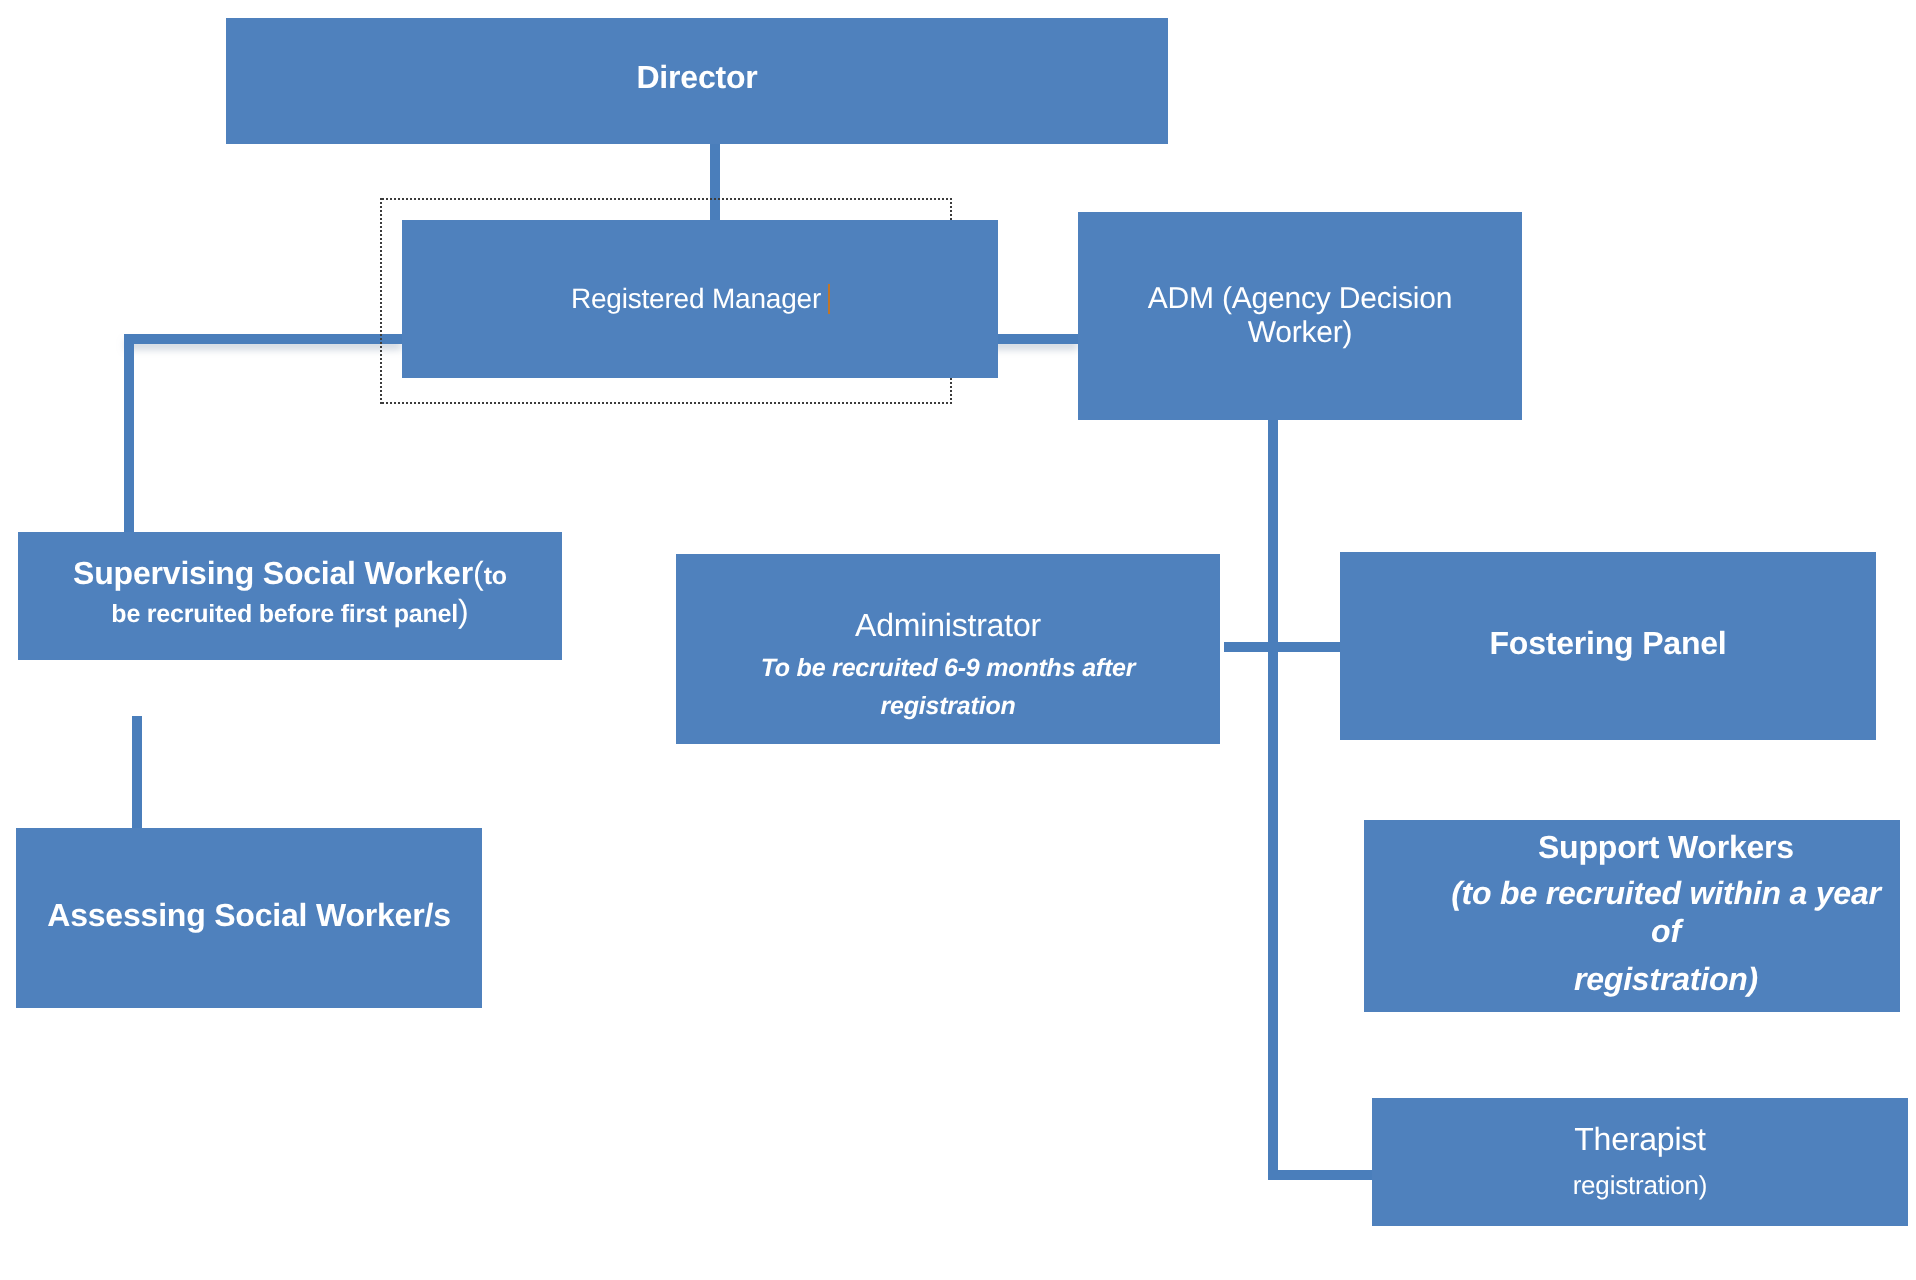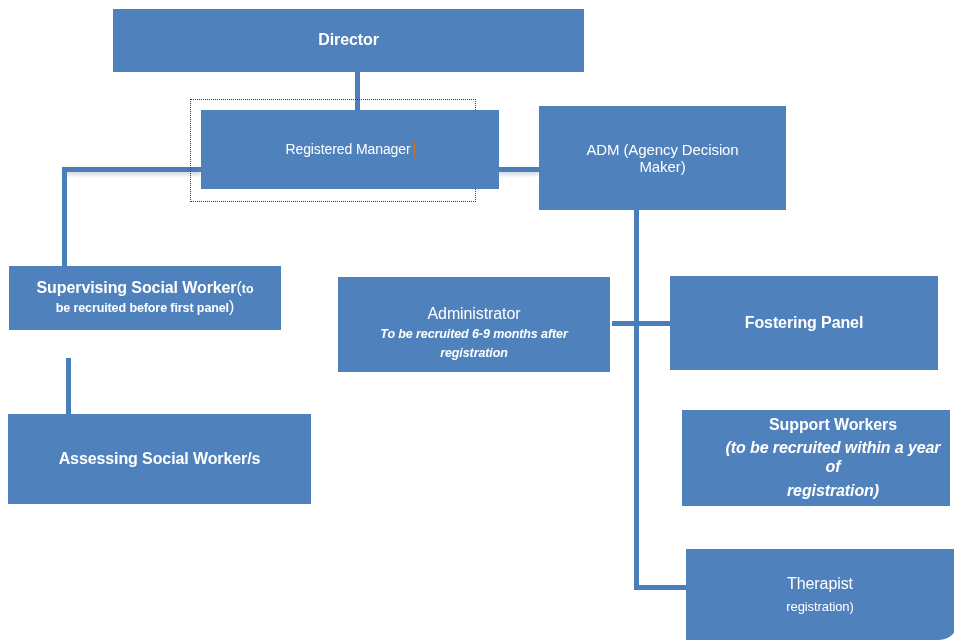--- a/index.html
+++ b/index.html
@@ -67,29 +67,29 @@
     height: 1.05em;
     background: #C0762A;
     vertical-align: -0.16em;
     margin-left: 3px;
   }
 
   
   #node-director      { left: 113px; top:   9px; width: 471px; height:  63px; font-size: 16px; }
   #node-regmanager    { left: 201px; top: 110px; width: 298px; height:  79px; font-size: 14px; }
   #sel-regmanager     { left: 190px; top:  99px; width: 284px; height: 101px; }
-  #node-adm           { left: 539px; top: 106px; width: 247px; height: 104px; font-size: 15px; }
+  #node-adm           { left: 539px; top: 106px; width: 222px; height: 104px; font-size: 15px; }
 
   #node-supervising   { left:   9px; top: 266px; width: 272px; height:  64px; }
   #node-administrator { left: 338px; top: 277px; width: 272px; height:  95px; }
   #node-fostering     { left: 670px; top: 276px; width: 268px; height:  94px; font-size: 16px; text-align: center; }
 
-  #node-assessing     { left:   8px; top: 414px; width: 303px; height:  90px; font-size: 16px; }
+  #node-assessing     { left:   8px; top: 414px; width: 233px; height:  90px; font-size: 16px; }
   #node-support       { left: 682px; top: 410px; width: 268px; height:  96px; padding-left: 40px; }
-  #node-therapist     { left: 686px; top: 549px; width: 268px; height:  91px; }
+  #node-therapist     { left: 686px; top: 549px; width: 268px; height:  64px; }
 
   
   #node-supervising .title { font-size: 16px; }
   #node-supervising .paren-lead { font-size: 16px; }
   #node-supervising .sub   { font-size: 12.5px; font-weight: bold; }
 
   #node-administrator .title { font-size: 16px; font-weight: normal; margin-top: 16px; }
   #node-administrator .sub   { font-size: 12.5px; margin-top: 4px; }
 
   #node-support .title { font-size: 16px; }
@@ -149,21 +149,21 @@
     <span class="title">Director</span>
   </div>
 
   <div class="sel-frame" id="sel-regmanager"></div>
   <div class="node" id="node-regmanager">
     <span class="title"><span>Registered Manager</span><span class="caret"></span></span>
   </div>
 
   <div class="node" id="node-adm">
     <span class="title">ADM (Agency Decision</span>
-    <span class="title">Maker)</span>
+    <span class="title">Worker)</span>
   </div>
 
   <div class="node" id="node-supervising">
     <span><span class="title">Supervising Social Worker</span><span class="paren-lead">(</span><span class="sub">to</span></span>
     <span><span class="sub">be recruited before first panel</span><span class="paren-lead">)</span></span>
   </div>
 
   <div class="node" id="node-administrator">
     <span class="title">Administrator</span>
     <span class="sub italic">To be recruited 6-9 months after</span>

